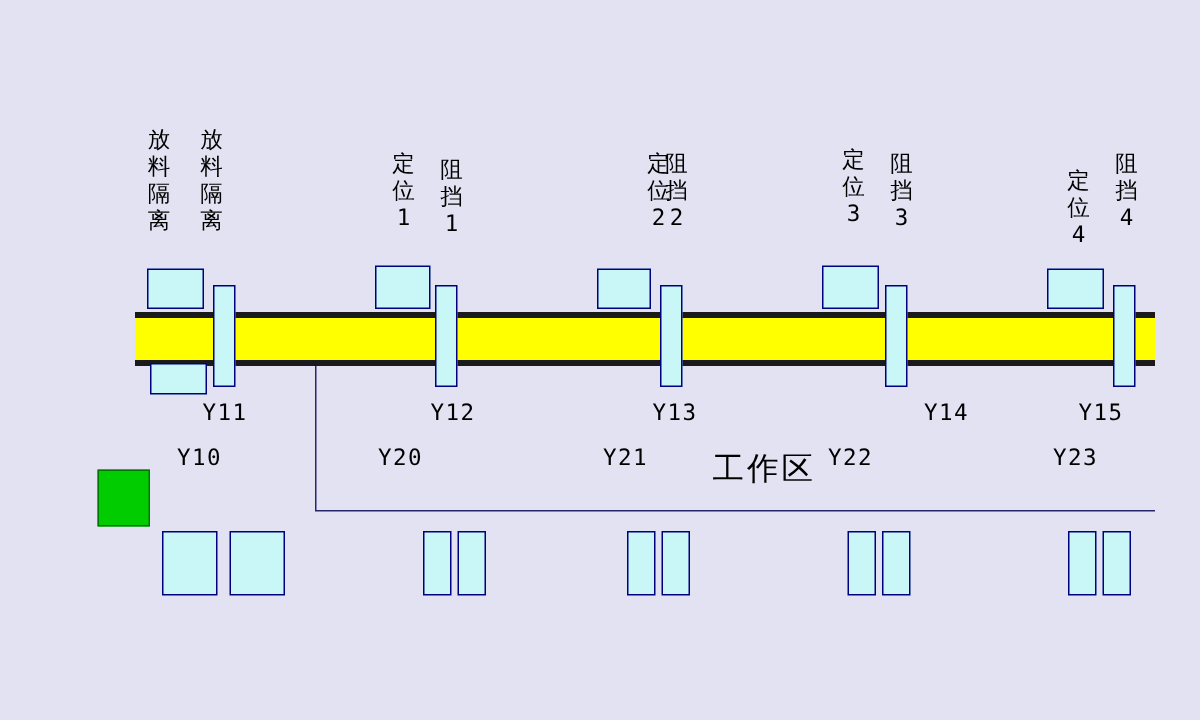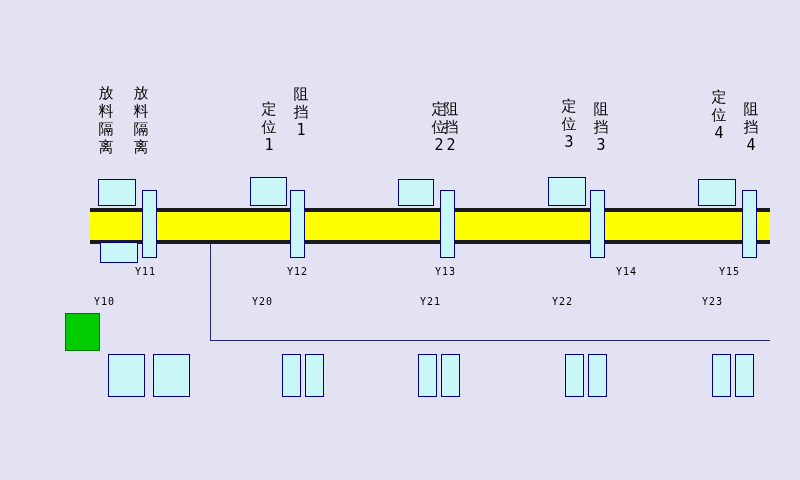--- a/index.html
+++ b/index.html
@@ -5,50 +5,51 @@
   :root{
     --bg:#e2e2f2; --cyan-fill:#c9f6f6; --cyan-border:#000080;
     --belt-yellow:#ffff00; --belt-gray:#bfbfbf; --belt-edge:#1a1a1a;
     --green:#00cc00; --green-border:#007700; --box-border:#26266a; --text:#000000;
   }
   *{margin:15px;padding:0;box-sizing:border-box}
   body{background:var(--bg);font-family:"DejaVu Sans Mono",monospace;}
   .screen{position:relative;width:800px;height:480px;background:var(--bg);overflow:hidden}
   .vlabel{position:absolute;width:18px;font-size:15px;line-height:18px;word-break:break-all;
           text-align:center;color:var(--text);}
-  .ylabel{position:absolute;font-size:10px;color:var(--text);letter-spacing:1px;text-align:right;}
+  .ylabel{position:absolute;font-size:15px;color:var(--text);letter-spacing:1px;text-align:right;}
   .conveyor{position:absolute;left:30px;top:148px;width:740px;height:36px;background:var(--belt-yellow);
             border-top:4px solid var(--belt-edge);border-bottom:4px solid var(--belt-edge);}
   .belt-stripes{position:absolute;left:0;top:3px;right:0;bottom:3px;
             background:repeating-linear-gradient(90deg,var(--belt-gray) 0 22px,var(--belt-yellow) 22px 34px);}
   .cyl{position:absolute;background:var(--cyan-fill);border:1px solid var(--cyan-border);}
   .stopper{position:absolute;top:130px;width:15px;height:68px;background:var(--cyan-fill);
            border:1px solid var(--cyan-border);z-index:5;}
   .workbox{position:absolute;left:150px;top:181px;width:585px;height:100px;border:1px solid var(--box-border);}
   .worklabel{position:absolute;left:415px;top:238px;font-size:21px;color:var(--text);letter-spacing:2px;z-index:6;}
   .green-btn{position:absolute;left:5px;top:253px;width:35px;height:38px;background:var(--green);
              border:1px solid var(--green-border);cursor:pointer;}
 </style>
 </head>
 <body>
 
 <div class="screen">
 
   <div class="vlabel" style="left:37px;top:24px">放料隔离</div>
   <div class="vlabel" style="left:72px;top:24px">放料隔离</div>
   <div class="vlabel" style="left:200px;top:40px">定位1</div>
-  <div class="vlabel" style="left:232px;top:25px">阻挡1</div>
+  <div class="vlabel" style="left:232px;top:44px">阻挡1</div>
   <div class="vlabel" style="left:370px;top:40px">定位2</div>
   <div class="vlabel" style="left:382px;top:40px">阻挡2</div>
   <div class="vlabel" style="left:500px;top:37px">定位3</div>
   <div class="vlabel" style="left:532px;top:40px">阻挡3</div>
-  <div class="vlabel" style="left:650px;top:28px">定位4</div>
+  <div class="vlabel" style="left:650px;top:51px">定位4</div>
   <div class="vlabel" style="left:682px;top:40px">阻挡4</div>
 
   <div class="workbox"></div>
+  <div class="worklabel">工作区</div>
 
   <div class="conveyor">
     <div class="belt-stripes"></div>
   </div>
 
   <div class="cyl" style="left:38px;top:119px;width:38px;height:27px"></div>
   <div class="cyl" style="left:40px;top:182px;width:38px;height:21px"></div>
   <div class="cyl" style="left:190px;top:117px;width:37px;height:29px"></div>
   <div class="cyl" style="left:338px;top:119px;width:36px;height:27px"></div>
   <div class="cyl" style="left:488px;top:117px;width:38px;height:29px"></div>
@@ -59,23 +60,23 @@
   <div class="stopper" style="left:380px"></div>
   <div class="stopper" style="left:530px"></div>
   <div class="stopper" style="left:682px"></div>
 
   <div class="ylabel" style="left:75px;top:206px">Y11</div>
   <div class="ylabel" style="left:227px;top:206px">Y12</div>
   <div class="ylabel" style="left:375px;top:206px">Y13</div>
   <div class="ylabel" style="left:556px;top:206px">Y14</div>
   <div class="ylabel" style="left:659px;top:206px">Y15</div>
 
-  <div class="ylabel" style="left:34px;top:236px">Y10</div>
+  <div class="ylabel" style="left:58px;top:236px">Y10</div>
   <div class="ylabel" style="left:192px;top:236px">Y20</div>
-  <div class="ylabel" style="left:360px;top:236px">Y21</div>
+  <div class="ylabel" style="left:342px;top:236px">Y21</div>
   <div class="ylabel" style="left:492px;top:236px">Y22</div>
   <div class="ylabel" style="left:642px;top:236px">Y23</div>
 
   <div class="green-btn"></div>
 
   <div class="cyl" style="left:48px;top:294px;width:37px;height:43px"></div>
   <div class="cyl" style="left:93px;top:294px;width:37px;height:43px"></div>
   <div class="cyl" style="left:222px;top:294px;width:19px;height:43px"></div>
   <div class="cyl" style="left:245px;top:294px;width:19px;height:43px"></div>
   <div class="cyl" style="left:358px;top:294px;width:19px;height:43px"></div>

